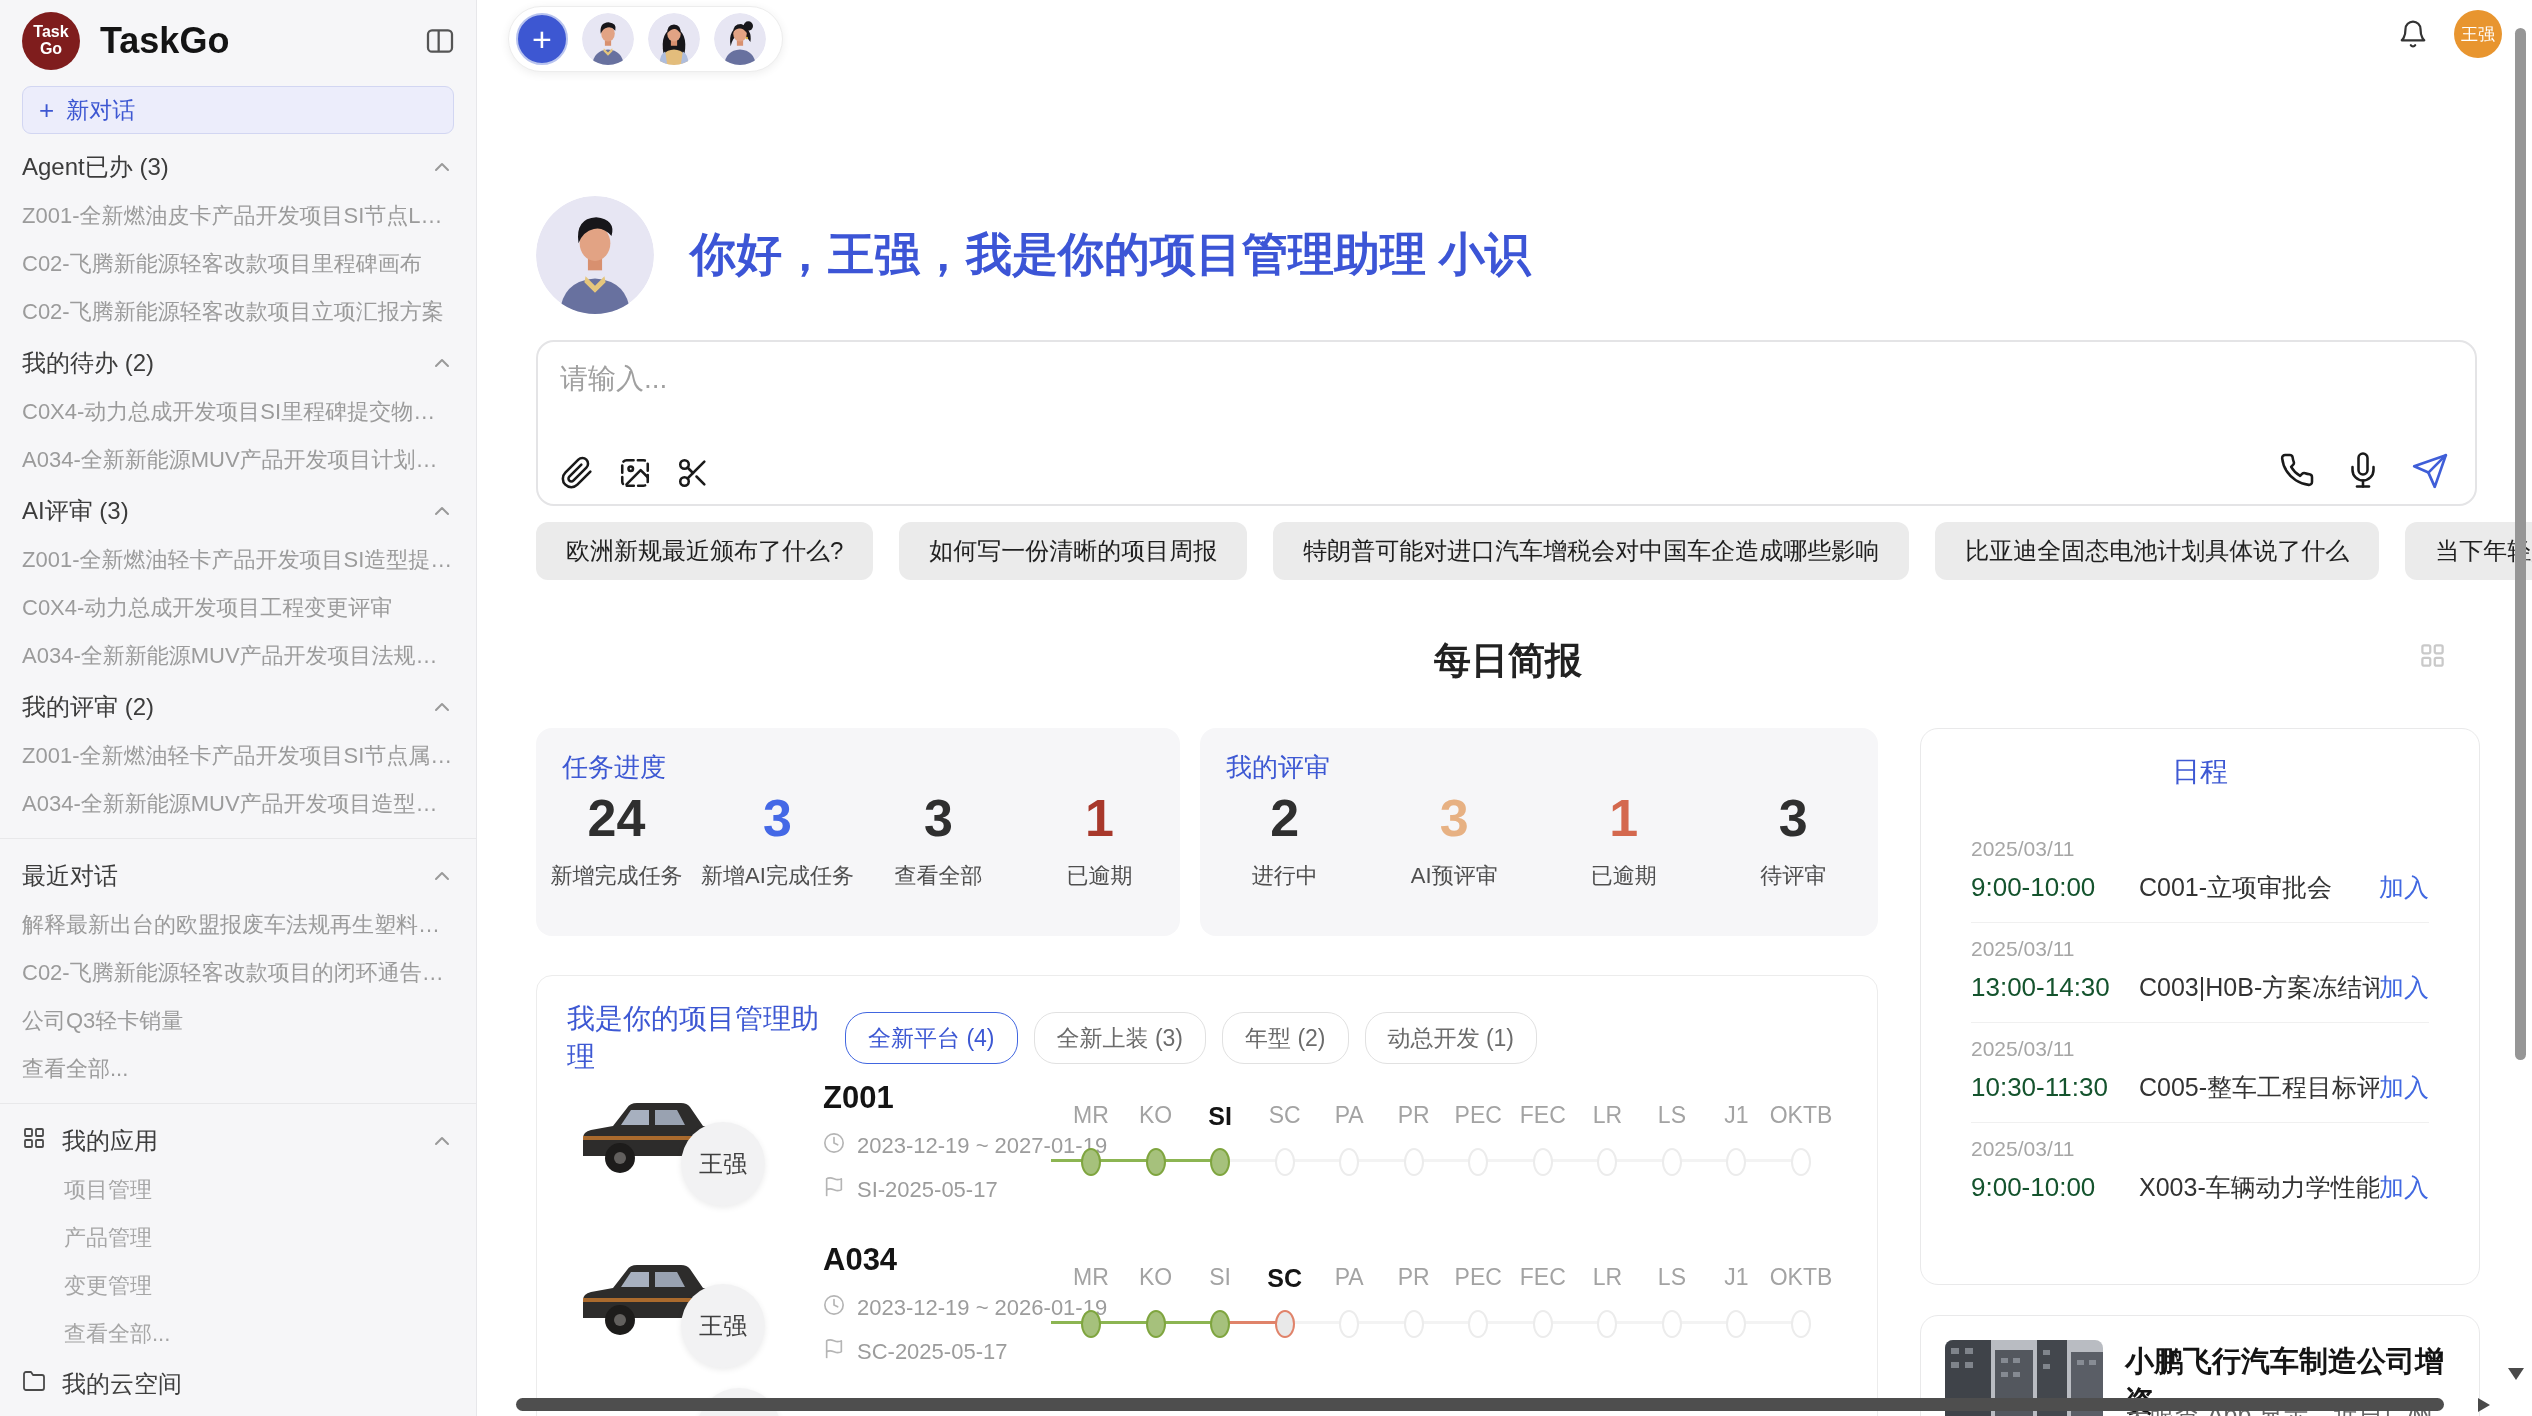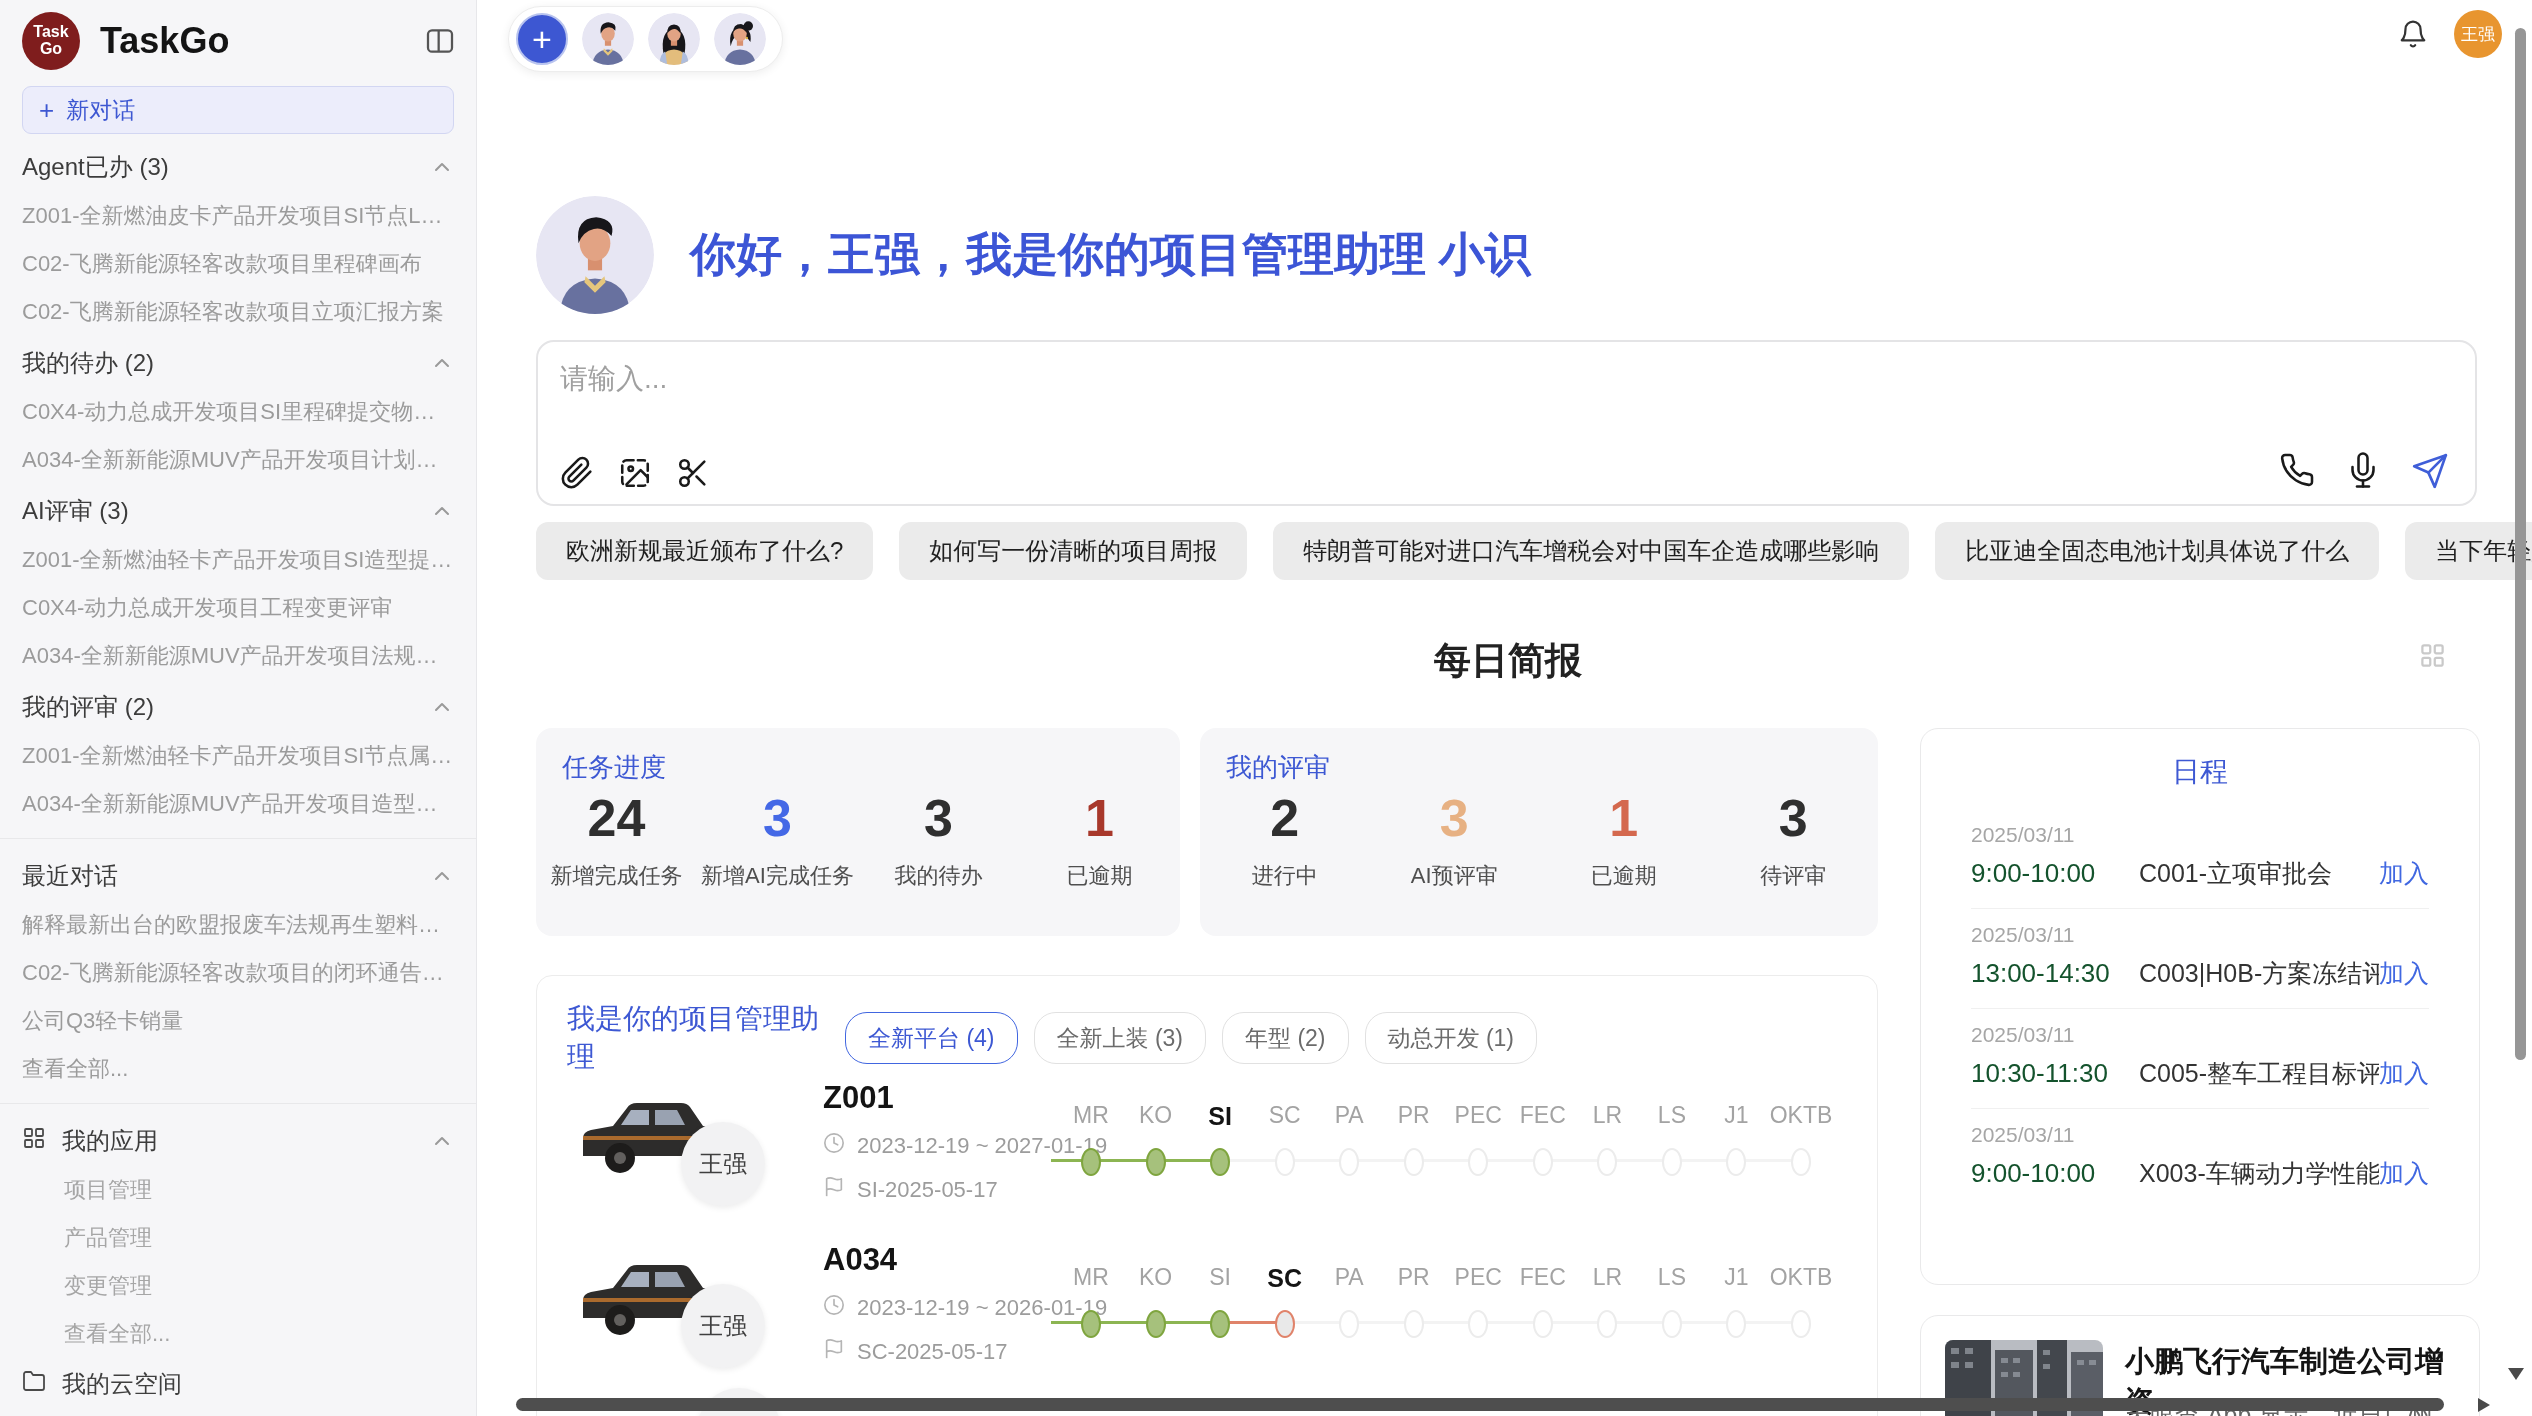--- a/index.html
+++ b/index.html
@@ -104,21 +104,21 @@
   .tl-node { position:absolute; top:46px; transform:translateX(-50%); width:20px; height:28px;
     border-radius:50%; background:#fff; border:2px solid #ececec; }
   .tl-node.done { background:#a6c17c; border-color:#7fa53f; }
   .tl-node.over { background:#e9e9e9; border-color:#e0836a; }
   .partial-circle { position:absolute; left:160px; top:412px; width:84px; height:84px;
     border-radius:50%; background:#f2f2f3; box-shadow:0 2px 6px rgba(0,0,0,.08); }
 
   
   .sched-card { position:absolute; left:1443px; top:728px; width:560px; height:557px;
     border:1px solid #e9e9ea; border-radius:18px; background:#fff; padding:24px 50px 0 50px; }
-  .sched-title { text-align:center; font-size:28px; color:#3d58d3; margin-bottom:18px; }
+  .sched-title { text-align:center; font-size:28px; color:#3d58d3; margin-bottom:32px; }
   .event { padding:14px 0 18px 0; border-bottom:1px solid #f0f0f0; }
   .event:last-of-type { border-bottom:none; }
   .event-date { font-size:21px; color:#a6a6a6; }
   .event-row { display:flex; align-items:center; margin-top:10px; }
   .event-time { width:168px; font-size:26px; color:#14532d; font-weight:500; }
   .event-name { flex:1; font-size:25px; color:#333; white-space:nowrap; overflow:hidden; }
   .event-join { font-size:25px; color:#4168e1; cursor:pointer; }
   .view-all { text-align:center; font-size:26px; color:#4168e1; margin-top:14px; cursor:pointer; }
 
   .news-card { position:absolute; left:1443px; top:1315px; width:560px; height:170px;
@@ -395,21 +395,21 @@
             <div class="stat">
               <div class="stat-value" style="color:#2f2f2f">24</div>
               <div class="stat-label">新增完成任务</div>
             </div>
             <div class="stat">
               <div class="stat-value" style="color:#4468e6">3</div>
               <div class="stat-label">新增AI完成任务</div>
             </div>
             <div class="stat">
               <div class="stat-value" style="color:#2f2f2f">3</div>
-              <div class="stat-label">我的待办</div>
+              <div class="stat-label">查看全部</div>
             </div>
             <div class="stat">
               <div class="stat-value" style="color:#a8382b">1</div>
               <div class="stat-label">已逾期</div>
             </div>
           </div>
         </div>
         <div class="stat-card c1">
           <div class="stat-card-title">我的评审</div>
           <div class="stat-row">

